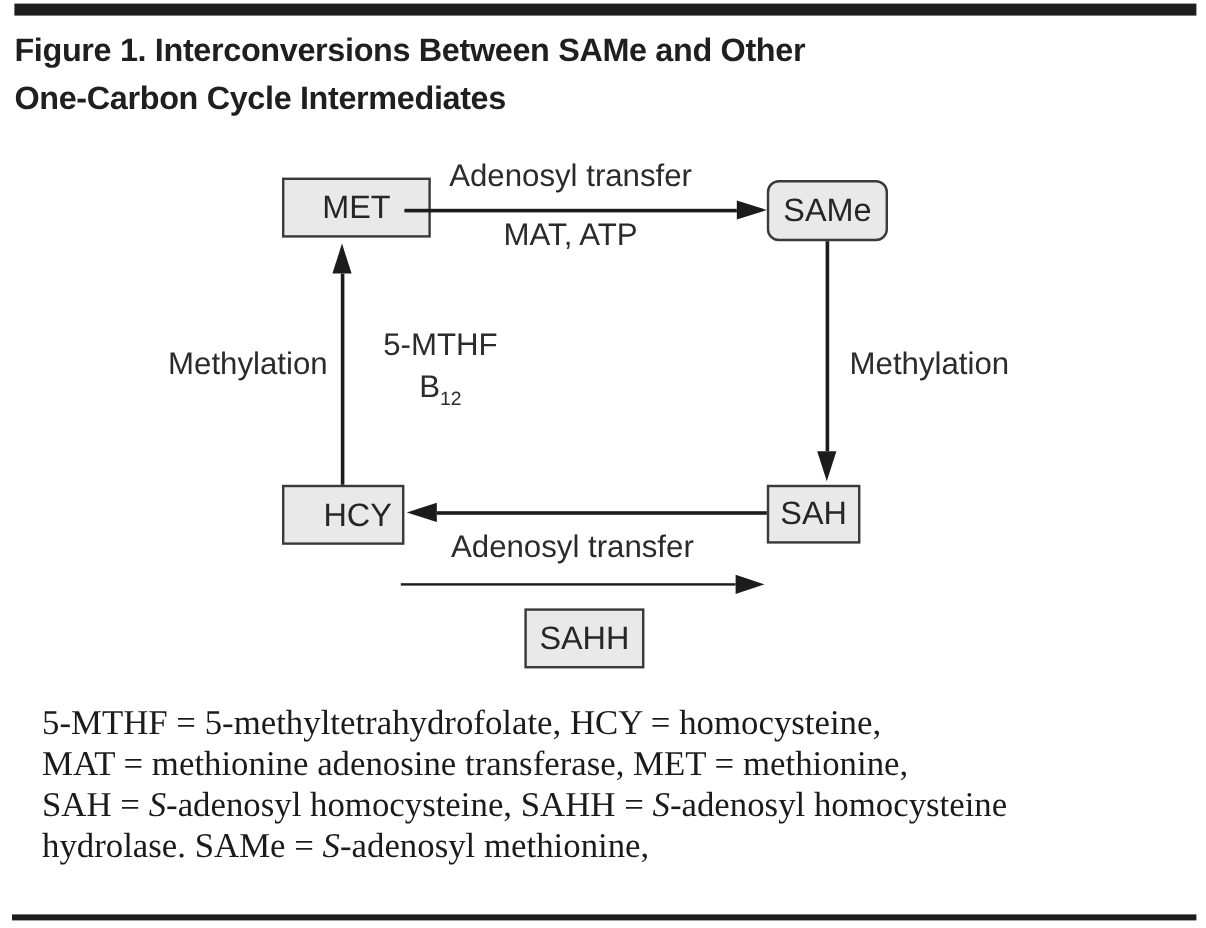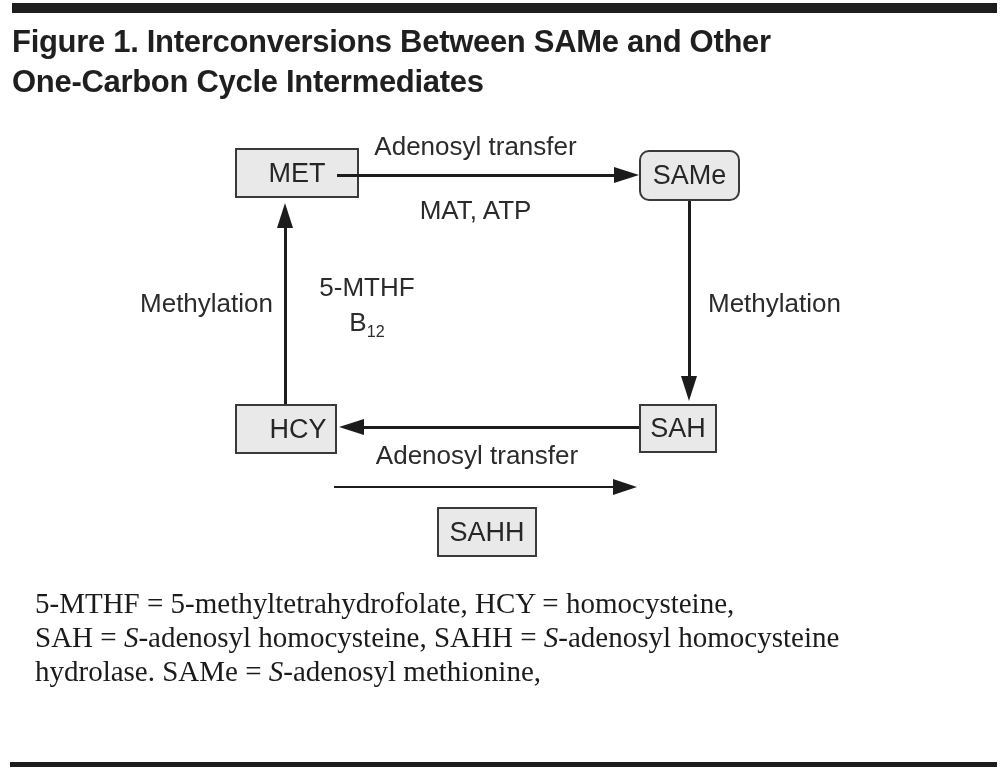--- a/index.html
+++ b/index.html
@@ -7,21 +7,21 @@
     --label:#2b2b2b; --bg:#ffffff;
   }
   html,body{margin:0;padding:0;background:var(--bg);}
   .page{position:relative;width:1005px;height:773px;background:var(--bg);overflow:hidden;
         font-family:"Liberation Sans",sans-serif;}
   .rule{position:absolute;background:var(--ink);}
   .rule.top{left:12px;top:3px;width:985px;height:10px;}
   .rule.bottom{left:10px;top:762px;width:987px;height:5px;}
 
   .title{position:absolute;left:12px;top:22px;width:970px;margin:0;
-         font-size:31px;line-height:40px;font-weight:bold;color:#1f1f1f;letter-spacing:-0.3px;}
+         font-size:27px;line-height:40px;font-weight:bold;color:#1f1f1f;letter-spacing:-0.3px;}
   .title span{display:block;}
 
   
   .node{position:absolute;box-sizing:border-box;background:var(--box-fill);
         border:2px solid var(--box-border);display:flex;align-items:center;justify-content:center;
         font-size:27px;color:#262626;}
   #node-met {left:235px;top:148px;width:124px;height:50px;}
   #node-same{left:639px;top:150px;width:101px;height:51px;border-radius:10px;}
   #node-hcy {left:235px;top:404px;width:102px;height:50px;padding-left:24px;}
   #node-sah {left:639px;top:404px;width:78px;height:49px;}
@@ -42,21 +42,21 @@
   #hd-met-same{left:614px;top:167px;}
   #hd-same-sah{left:681px;top:376px;}
   #hd-sah-hcy{left:339px;top:419px;}
   #hd-hcy-met{left:277px;top:203px;}
   #hd-sahh{left:613px;top:479px;border-top-width:8px;border-bottom-width:8px;border-left-width:24px;}
 
   
   .dlabel{position:absolute;font-size:26px;color:var(--label);white-space:nowrap;}
   .center{text-align:center;}
   #lbl-adenosyl-top{left:337px;width:277px;top:131px;}
-  #lbl-mat-atp{left:337px;width:277px;top:195px;}
+  #lbl-mat-atp{left:337px;width:277px;top:180px;}
   #lbl-methylation-right{left:708px;top:288px;}
   #lbl-methylation-left{left:95px;width:178px;top:288px;text-align:right;}
   #lbl-mthf{left:300px;width:134px;top:272px;}
   #lbl-b12{left:300px;width:134px;top:307px;}
   #lbl-adenosyl-bottom{left:339px;width:276px;top:440px;}
   .dlabel sub, .abbr sub{font-size:0.62em;}
 
   
   .abbr{position:absolute;left:13px;top:586px;width:985px;
         font-family:"Liberation Serif",serif;font-size:29px;line-height:34px;color:#1b1b1b;}
@@ -114,18 +114,19 @@
     <div class="dlabel" id="lbl-methylation-left">Methylation</div>
     <div class="dlabel center" id="lbl-mthf">5-MTHF</div>
     <div class="dlabel center" id="lbl-b12">
       <span>B</span><sub>12</sub>
     </div>
     <div class="dlabel center" id="lbl-adenosyl-bottom">Adenosyl transfer</div>
   </div>
 
   <div class="abbr">
     <p class="cont"><span>5-MTHF = 5-methyltetrahydrofolate, HCY = homocysteine,</span></p>
+    <p class="cont"><span>MAT = methionine adenosine transferase, MET = methionine,</span></p>
     <p class="cont"><span>SAH = </span><i>S</i><span>-adenosyl homocysteine, SAHH = </span><i>S</i><span>-adenosyl homocysteine</span></p>
     <p class="cont"><span>hydrolase. SAMe = </span><i>S</i><span>-adenosyl methionine,</span></p>
   </div>
 
   <div class="rule bottom"></div>
 </div>
 
 </body></html>

